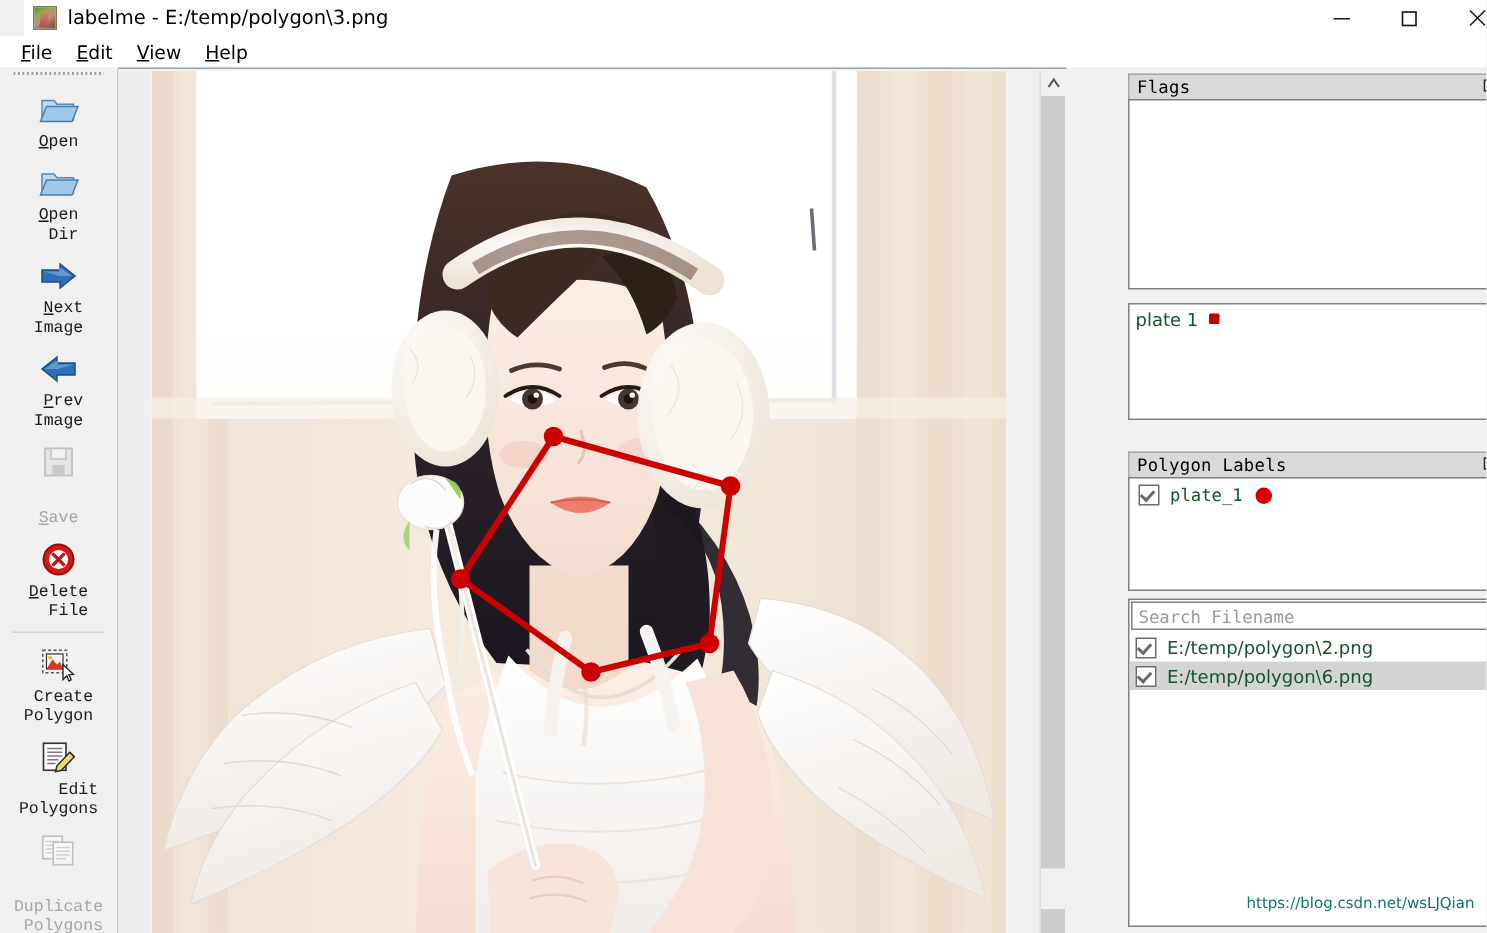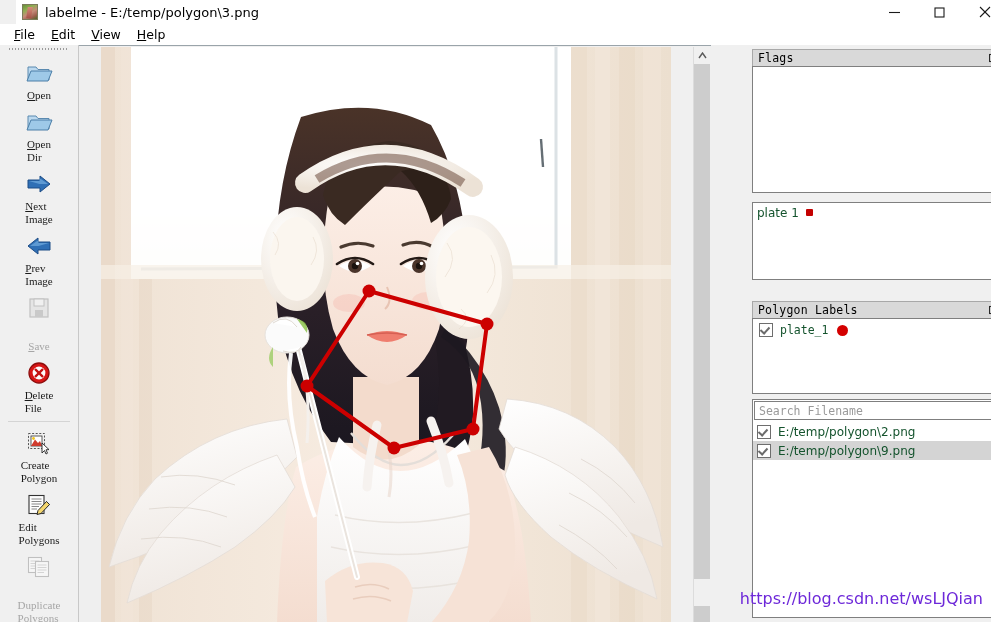--- a/index.html
+++ b/index.html
@@ -94,22 +94,22 @@
     padding: 3px 0 2px 0;
     box-sizing: border-box;
   }
   .tb-icon {
     width: 30px; height: 30px;
     display: flex; align-items: center; justify-content: center;
     margin-bottom: 1px;
   }
   .tb-label {
     font-size: 11px; line-height: 13px;
-    color: #1a1a1a; text-align: left;
-    font-family: Liberation Serif, serif;
+    color: #1a1a1a; text-align: right;
+    font-family: Liberation Mono, monospace;
     white-space: pre-line;
   }
   .tb-item.disabled .tb-label { color: #a6a6a6; margin-top: 16px; }
   .tb-item.disabled .tb-icon { opacity: 0.45; filter: grayscale(1); }
   .tb-sep {
     width: 62px; height: 1px; background: #d4d4d4;
     margin: 4px auto 3px auto;
   }
   .tb-label u { text-decoration: underline; }
 
@@ -232,22 +232,22 @@
     box-sizing: border-box;
     margin: 1px 1px 0 1px;
   }
   .search-box span {
     font-size: 11.5px; color: #9a9a9a;
     font-family: "DejaVu Sans Mono", monospace;
   }
   .watermark {
     position: absolute;
     right: 8px; bottom: 14px;
-    font-size: 16px;
-    color: #6d28d9;
+    font-size: 10px;
+    color: #0f766e;
     font-family: "DejaVu Sans", sans-serif;
     white-space: nowrap;
     pointer-events: none;
   }
 </style>
 </head>
 <body>
 
 <div id="app">
 
@@ -662,21 +662,21 @@
         <div class="search-box">
           <span>Search Filename</span>
         </div>
         <div style="margin-top:2px;">
           <div class="list-row">
             <span class="cbox checked"></span>
             <span>E:/temp/polygon\2.png</span>
           </div>
           <div class="list-row sel">
             <span class="cbox checked"></span>
-            <span>E:/temp/polygon\9.png</span>
+            <span>E:/temp/polygon\6.png</span>
           </div>
         </div>
       </div>
     </div>
 
     <div class="watermark">https://blog.csdn.net/wsLJQian</div>
   </div>
 
 </div>
 

